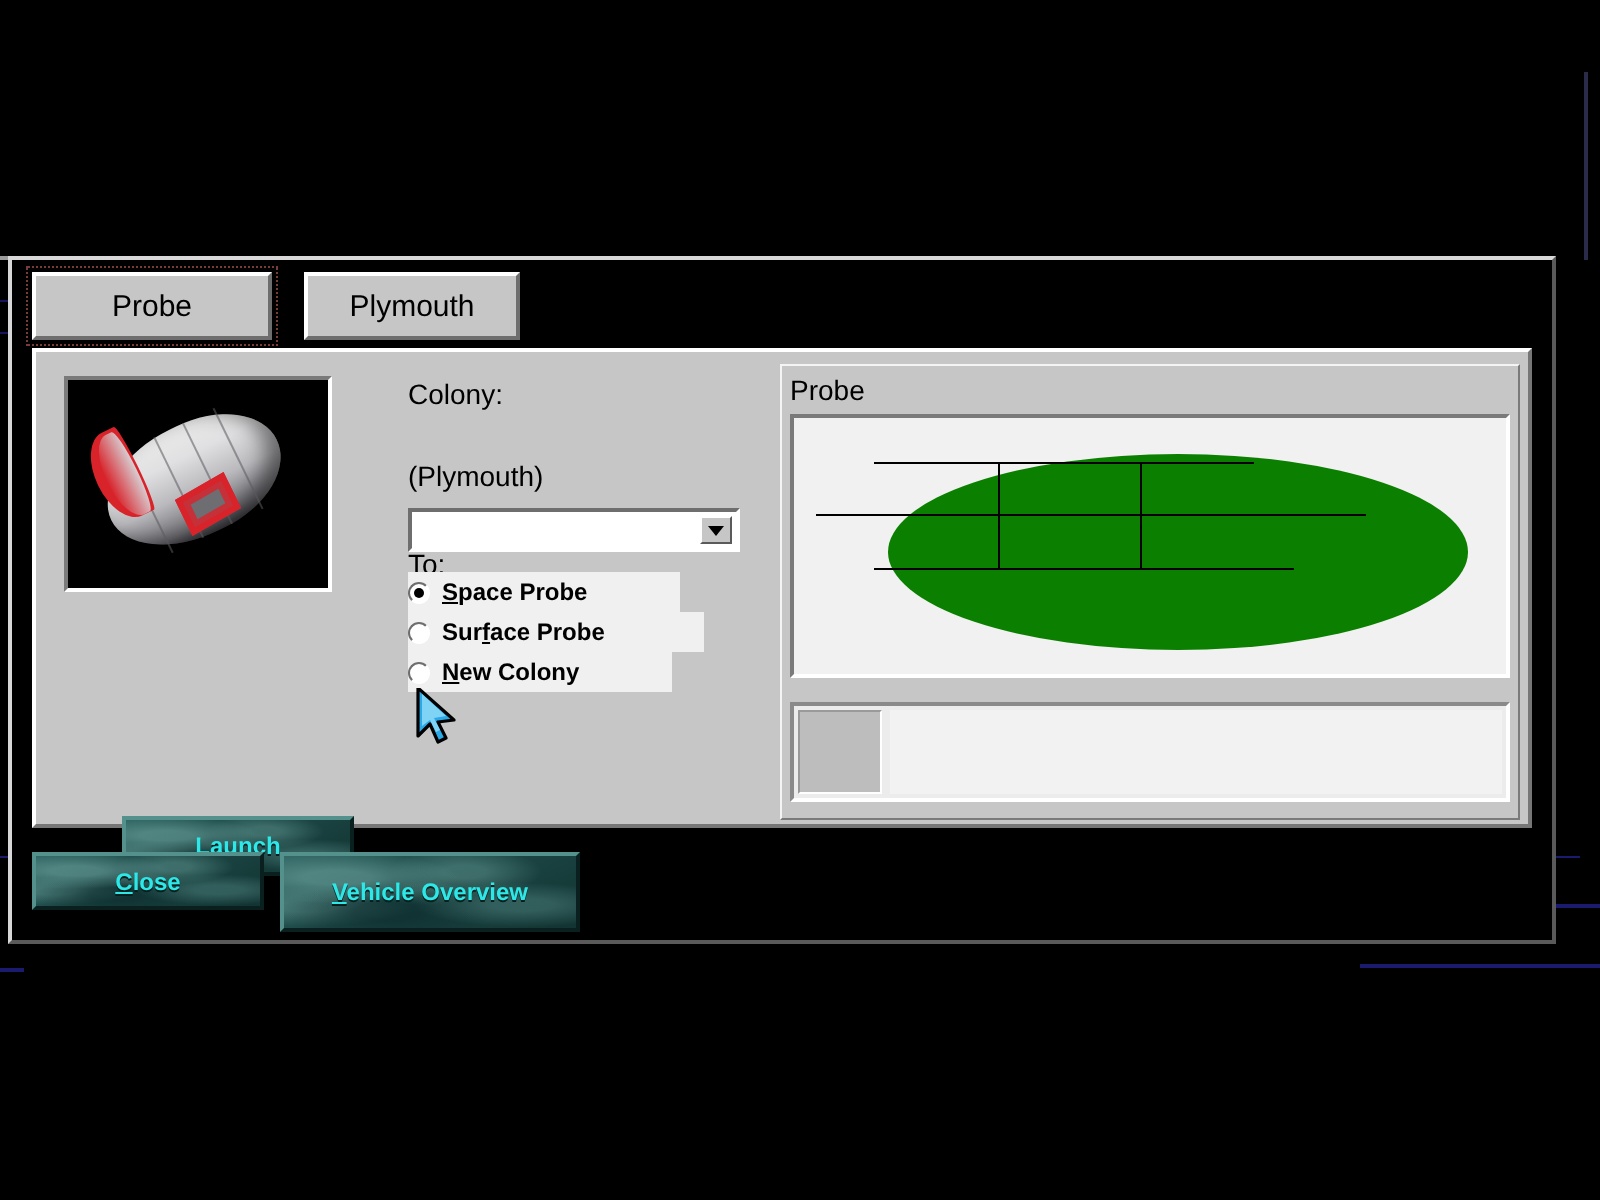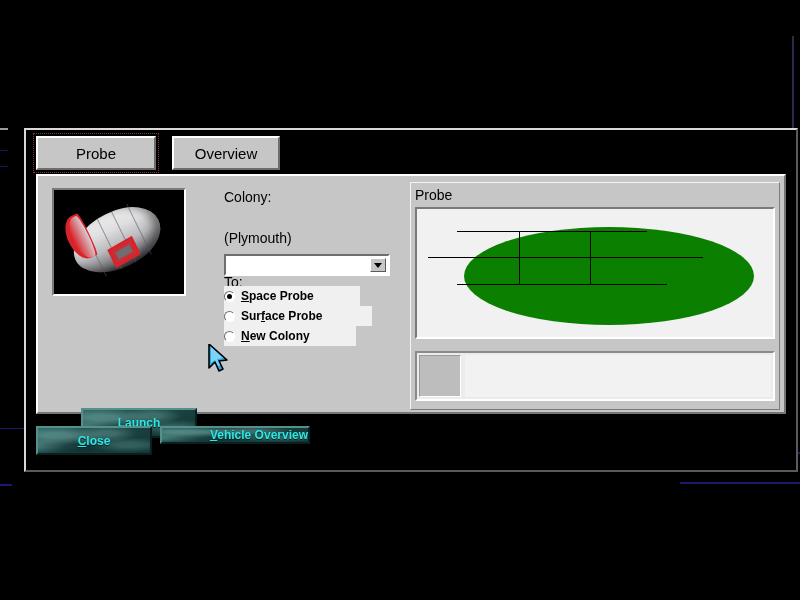--- a/index.html
+++ b/index.html
@@ -11,21 +11,21 @@
   #screen{position:relative;width:800px;height:600px;background:#000;}
 
   
   .bgline{position:absolute;height:2px;background:#1a1a6e;}
   .bgline.thin{height:1px;background:#16165e;}
   .edge-v{position:absolute;width:2px;background:#2a2a4a;}
   .edge-h{position:absolute;height:2px;background:#9a9a9a;}
 
   
   #window{
-    position:absolute;left:24px;top:128px;width:774px;height:344px;
+    position:absolute;left:4px;top:128px;width:774px;height:344px;
     background:#000;
     border-top:2px solid #d8d8d8;border-left:2px solid #d8d8d8;
     border-right:2px solid #5a5a5a;border-bottom:2px solid #5a5a5a;
     box-sizing:border-box;
   }
 
   
   .tabrow{position:absolute;left:10px;top:6px;}
   .tab{
     position:absolute;top:0;height:34px;background:#c6c6c6;
@@ -187,21 +187,21 @@
   #strip-icon{
     position:absolute;left:2px;top:2px;width:42px;height:42px;background:#bdbdbd;
     border-top:1px solid #9a9a9a;border-left:1px solid #9a9a9a;
     border-right:1px solid #ffffff;border-bottom:1px solid #ffffff;
     box-sizing:border-box;
   }
   #strip-field{position:absolute;left:48px;top:2px;right:2px;bottom:2px;background:#f2f2f2;}
 
   
   #close-btn{position:absolute;left:10px;top:296px;width:116px;height:29px;}
-  #overview-btn{position:absolute;left:134px;top:296px;width:150px;height:18px;justify-content:flex-end;}
+  #overview-btn{position:absolute;left:134px;top:296px;width:150px;height:40px;}
 
   
   #cursor{position:absolute;left:208px;top:344px;width:22px;height:32px;pointer-events:none;}
 </style>
 </head>
 <body>
 
 <div id="screen">
 
   <div class="bgline" style="left:280px;top:145px;width:410px;"></div>
@@ -215,21 +215,21 @@
   <div class="edge-v" style="left:792px;top:36px;height:94px;"></div>
   <div class="edge-h" style="left:0px;top:128px;width:8px;"></div>
 
   <div id="window">
 
     <div class="tabrow">
       <div id="tab-probe" class="tab focus">
         <span>Probe</span>
       </div>
       <div id="tab-transport" class="tab">
-        <span>Overview</span>
+        <span>Plymouth</span>
       </div>
     </div>
 
     <div id="panel">
 
       <div id="thumb-frame">
         <div id="thumb-img">
           <div class="probe-body">
             <span class="probe-seg" style="left:22%"></span>
             <span class="probe-seg" style="left:40%"></span>

